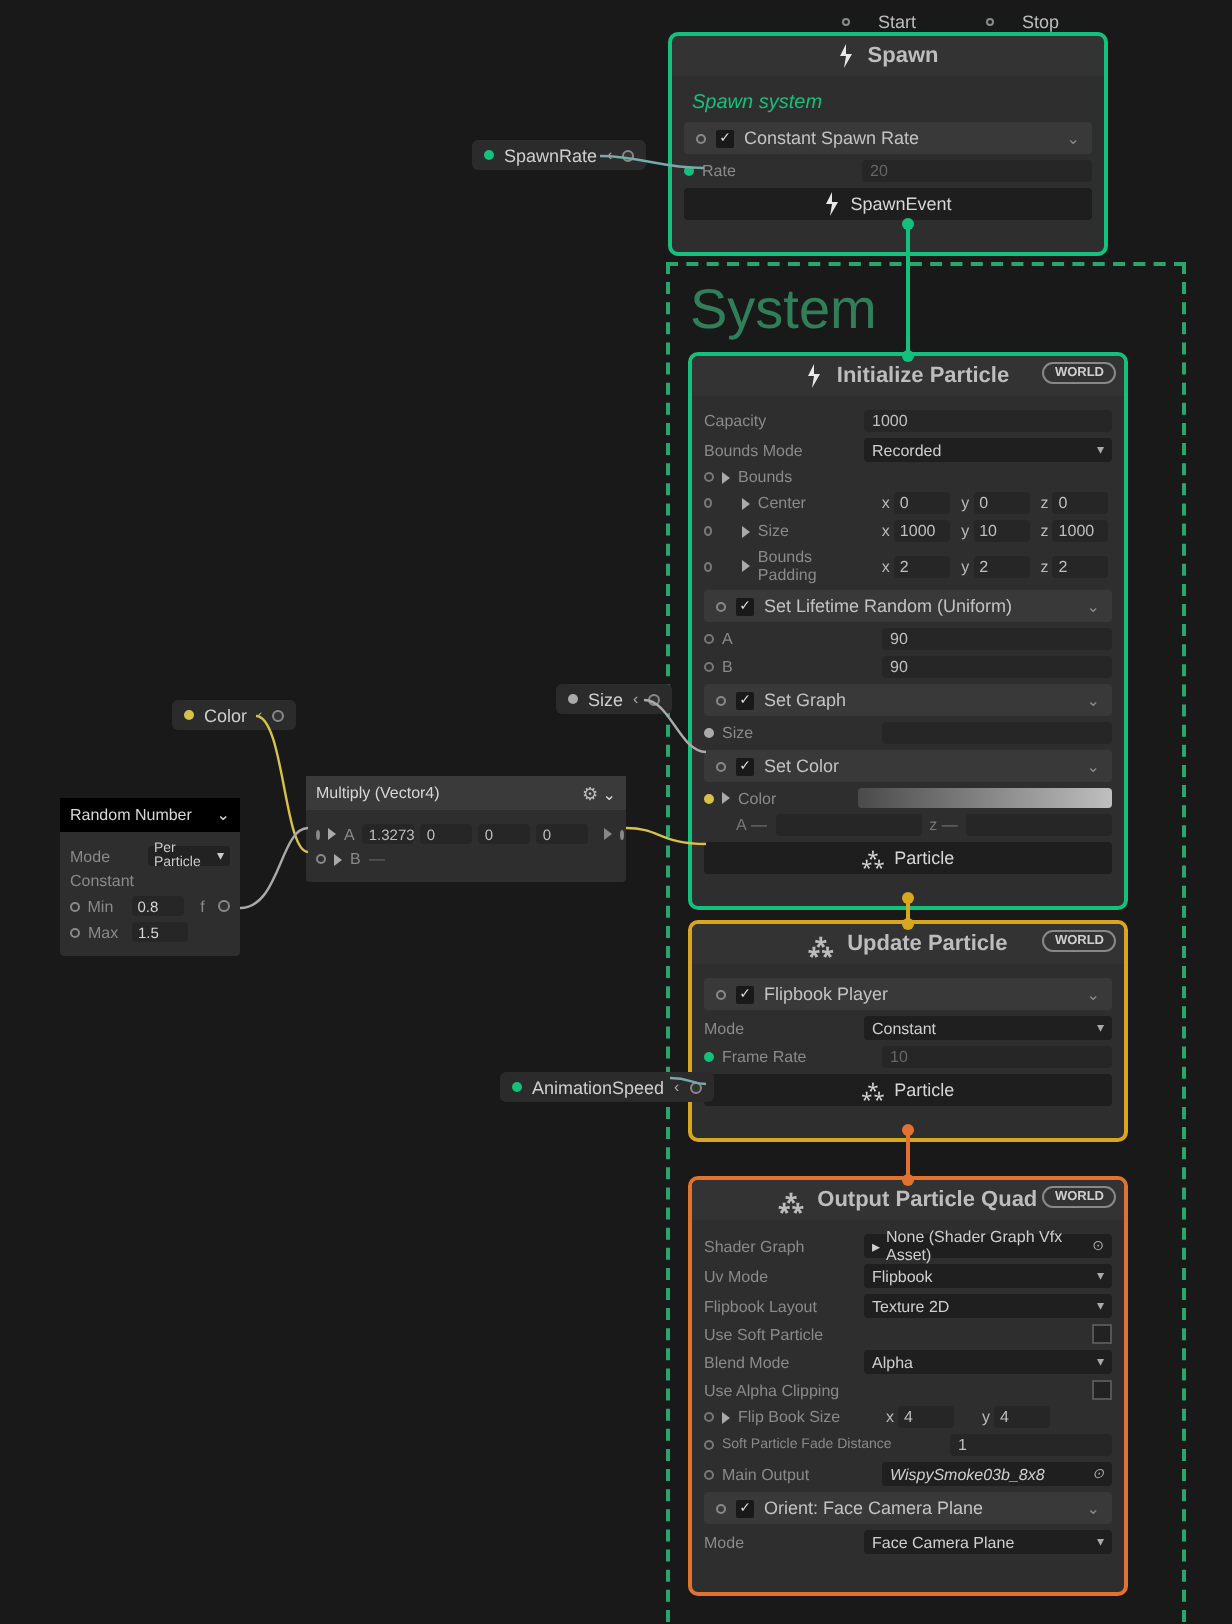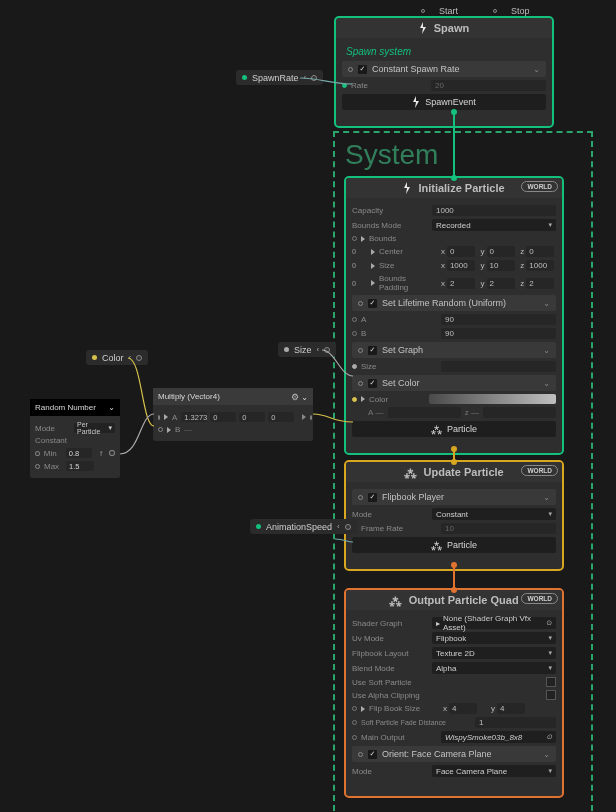--- a/index.html
+++ b/index.html
@@ -343,29 +343,29 @@
           </span>
         </div>
       <div class="row">
           <span class="lbl">Flipbook Layout</span>
           <span class="select">
             <span>Texture 2D</span>
             <span class="caret">▾</span>
           </span>
         </div>
       <div class="row">
+          <span class="lbl" style="flex:1">Use Soft Particle</span>
+          <span style="width:10px;height:10px;background:#222;border:1px solid #555"></span>
+        </div>
+      <div class="row">
           <span class="lbl">Blend Mode</span>
           <span class="select">
             <span>Alpha</span>
             <span class="caret">▾</span>
           </span>
-        </div>
-      <div class="row">
-          <span class="lbl" style="flex:1">Use Soft Particle</span>
-          <span style="width:10px;height:10px;background:#222;border:1px solid #555"></span>
         </div>
       <div class="row">
           <span class="lbl" style="flex:1">Use Alpha Clipping</span>
           <span style="width:10px;height:10px;background:#222;border:1px solid #555"></span>
         </div>
 
       <div class="row xyz">
           <span class="circ"></span>
           <span class="tri"></span>
           <span class="lbl" style="flex:0 0 70px">Flip Book Size</span>
@@ -419,21 +419,21 @@
       <span>Size</span>
       <span class="chev">‹</span>
       <span class="port"></span>
     </div>
   <div class="pill" style="left:86px;top:350px">
       <span class="dot" style="background:#d6c24a"></span>
       <span>Color</span>
       <span class="chev">‹</span>
       <span class="port"></span>
     </div>
-  <div class="pill" style="left:250px;top:519px">
+  <div class="pill" style="left:250px;top:536px">
       <span class="dot" style="background:#13c07c"></span>
       <span>AnimationSpeed</span>
       <span class="chev">‹</span>
       <span class="port"></span>
     </div>
 
   <div class="rn" style="left:30px;top:399px">
     <div class="hd">
         <span>Random Number</span>
         <span>⌄</span>

